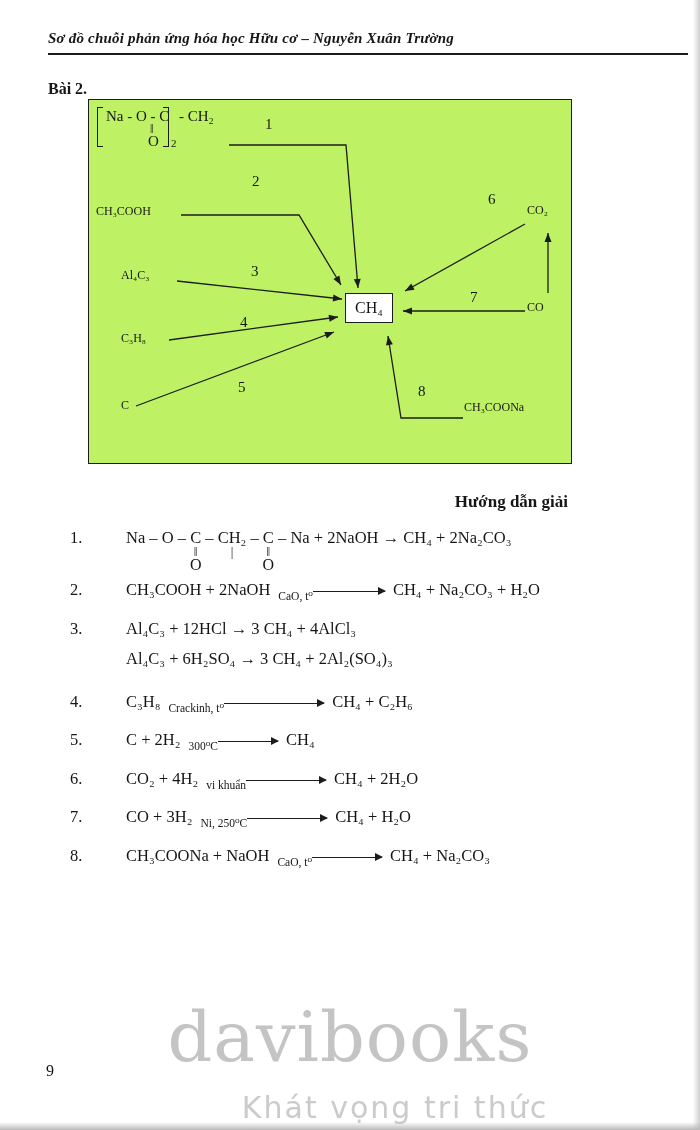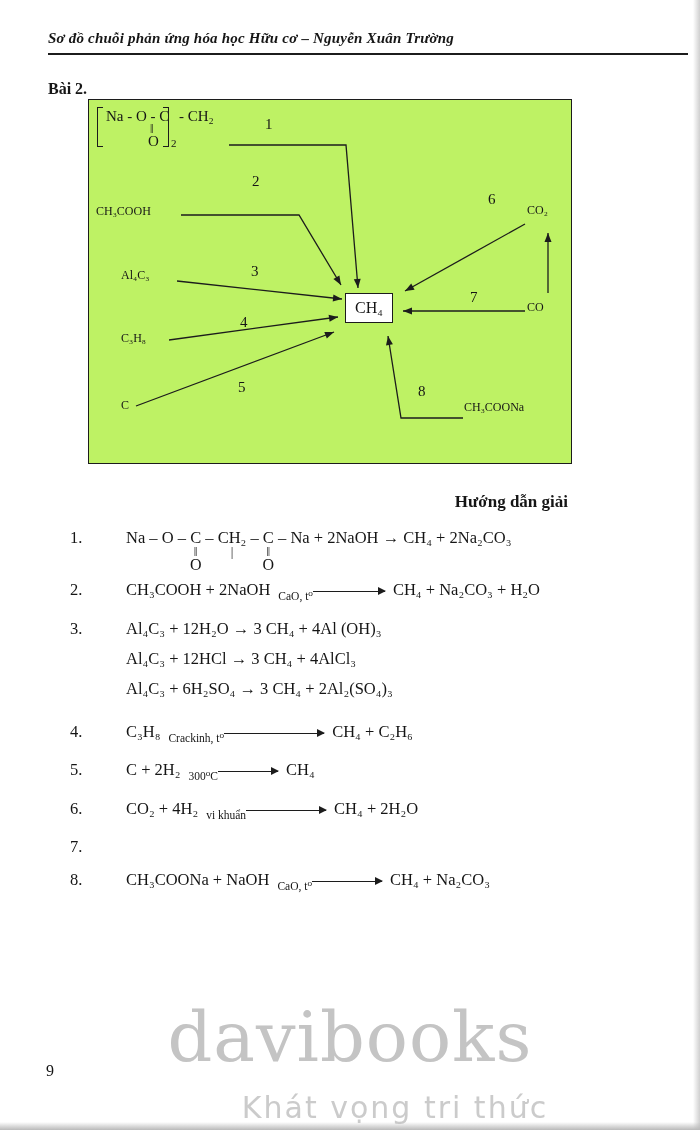--- a/index.html
+++ b/index.html
@@ -185,21 +185,20 @@
       <span class="snum">2.</span>
       <span class="seq"><span>CH₃COOH + 2NaOH</span><span class="cond-arrow" style="--w:72px">
             <span class="cond">CaO, t⁰</span>
             <span class="aline"></span>
           </span><span>CH₄ + Na₂CO₃ + H₂O</span></span>
     </div>
 
     <div class="step">
       <span class="snum">3.</span>
       <span class="seq multi">
-        <span class="line">Al₄C₃ + 12H₂O → 3 CH₄ + 4Al (OH)₃</span>
         <span class="line">Al₄C₃ + 12HCl → 3 CH₄ + 4AlCl₃</span>
         <span class="line">Al₄C₃ + 6H₂SO₄ → 3 CH₄ + 2Al₂(SO₄)₃</span>
       </span>
     </div>
 
     <div class="step">
       <span class="snum">4.</span>
       <span class="seq"><span>C₃H₈</span><span class="cond-arrow" style="--w:100px">
             <span class="cond">Crackinh, t⁰</span>
             <span class="aline"></span>
@@ -217,20 +216,24 @@
     <div class="step">
       <span class="snum">6.</span>
       <span class="seq"><span>CO₂ + 4H₂</span><span class="cond-arrow" style="--w:80px">
             <span class="cond">vi khuẩn</span>
             <span class="aline"></span>
           </span><span>CH₄ + 2H₂O</span></span>
     </div>
 
     <div class="step">
       <span class="snum">7.</span>
+      <span class="seq"><span>CO + 3H₂</span><span class="cond-arrow" style="--w:80px">
+            <span class="cond">Ni, 250⁰C</span>
+            <span class="aline"></span>
+          </span><span>CH₄ + H₂O</span></span>
     </div>
 
     <div class="step">
       <span class="snum">8.</span>
       <span class="seq"><span>CH₃COONa + NaOH</span><span class="cond-arrow" style="--w:70px">
             <span class="cond">CaO, t⁰</span>
             <span class="aline"></span>
           </span><span>CH₄ + Na₂CO₃</span></span>
     </div>
   </div>

